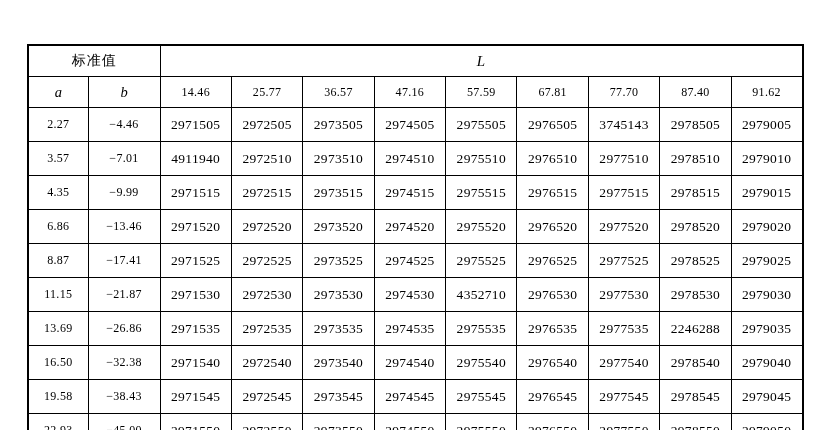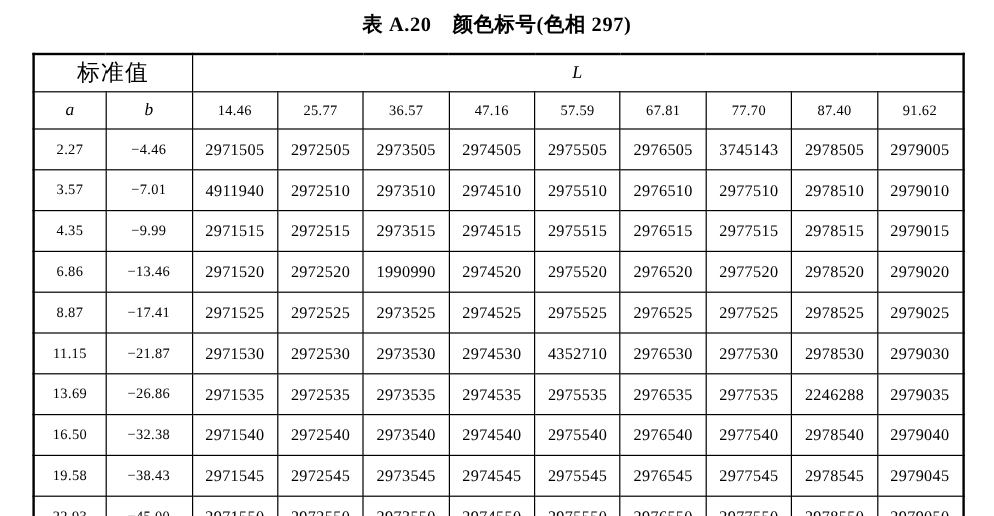--- a/index.html
+++ b/index.html
@@ -53,21 +53,21 @@
     white-space: nowrap;
   }
   table.data thead td {
     height: 30px;
   }
   .outer {
     border: 2px solid #000;
   }
   .hdr-std {
     font-family: Liberation Serif, serif;
-    font-size: 19px;
+    font-size: 14px;
     letter-spacing: 1px;
   }
   .hdr-L {
     font-style: italic;
     font-family: "Liberation Serif", serif;
     font-size: 15px;
   }
   .hdr-ab {
     font-style: italic;
     font-family: "Liberation Serif", serif;
@@ -85,21 +85,20 @@
   }
   col.c-a { width: 60px; }
   col.c-b { width: 72px; }
   col.c-l { width: 71.4px; }
 </style>
 </head>
 <body>
 
 <div class="page">
 
-  <div class="title">表 A.20　颜色标号(色相 297)</div>
 
   <div class="table-wrap">
     <table class="data outer">
       <colgroup>
         <col class="c-a">
         <col class="c-b">
         <col class="c-l">
           <col class="c-l">
           <col class="c-l">
           <col class="c-l">
@@ -166,21 +165,21 @@
           <td class="code">2976515</td>
           <td class="code">2977515</td>
           <td class="code">2978515</td>
           <td class="code">2979015</td>
         </tr>
         <tr>
           <td class="num">6.86</td>
           <td class="num">−13.46</td>
           <td class="code">2971520</td>
           <td class="code">2972520</td>
-          <td class="code">1990990</td>
+          <td class="code">2973520</td>
           <td class="code">2974520</td>
           <td class="code">2975520</td>
           <td class="code">2976520</td>
           <td class="code">2977520</td>
           <td class="code">2978520</td>
           <td class="code">2979020</td>
         </tr>
         <tr>
           <td class="num">8.87</td>
           <td class="num">−17.41</td>

